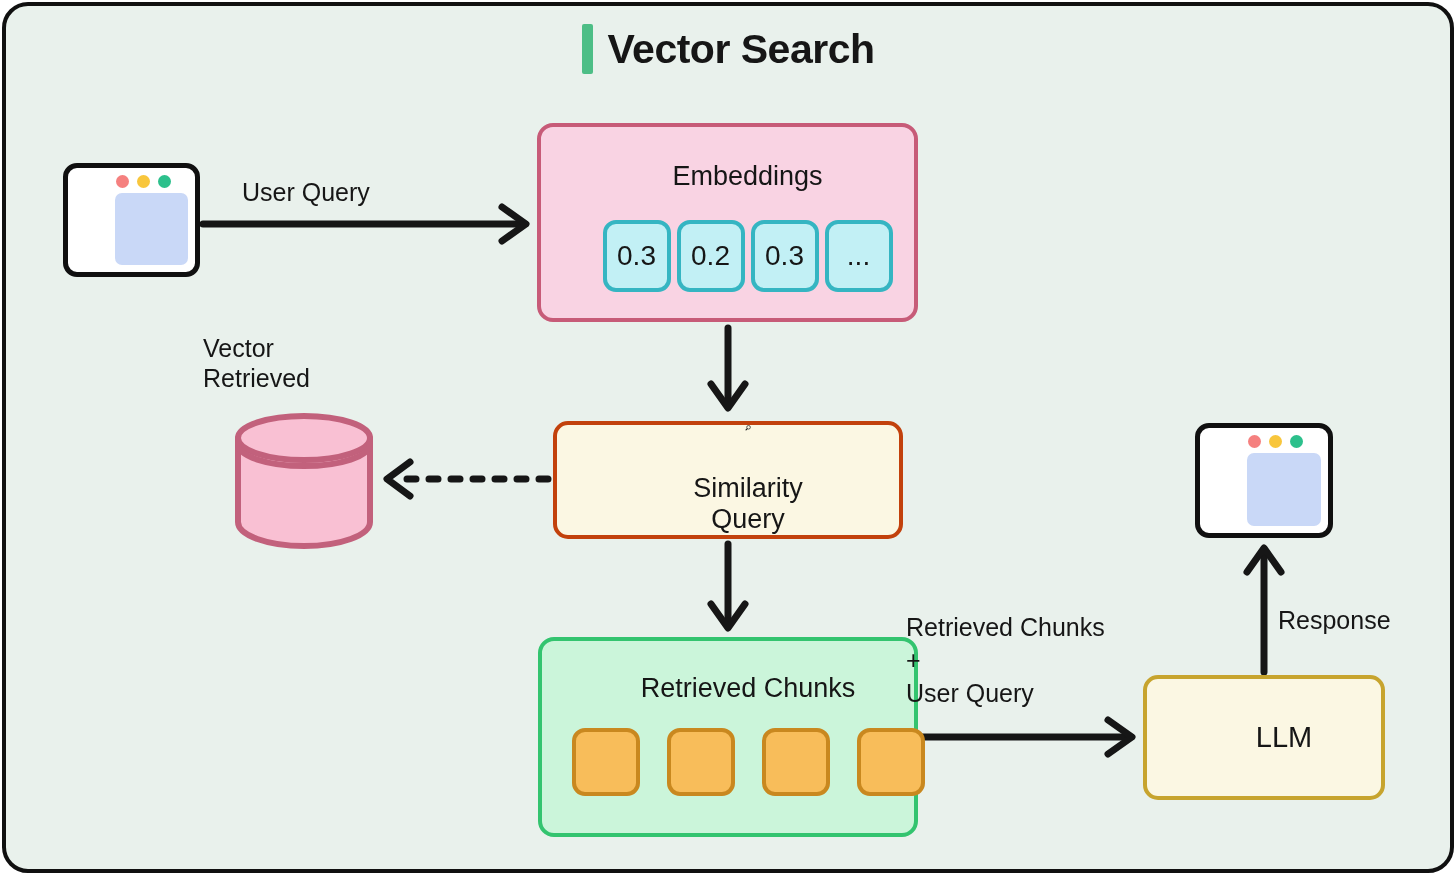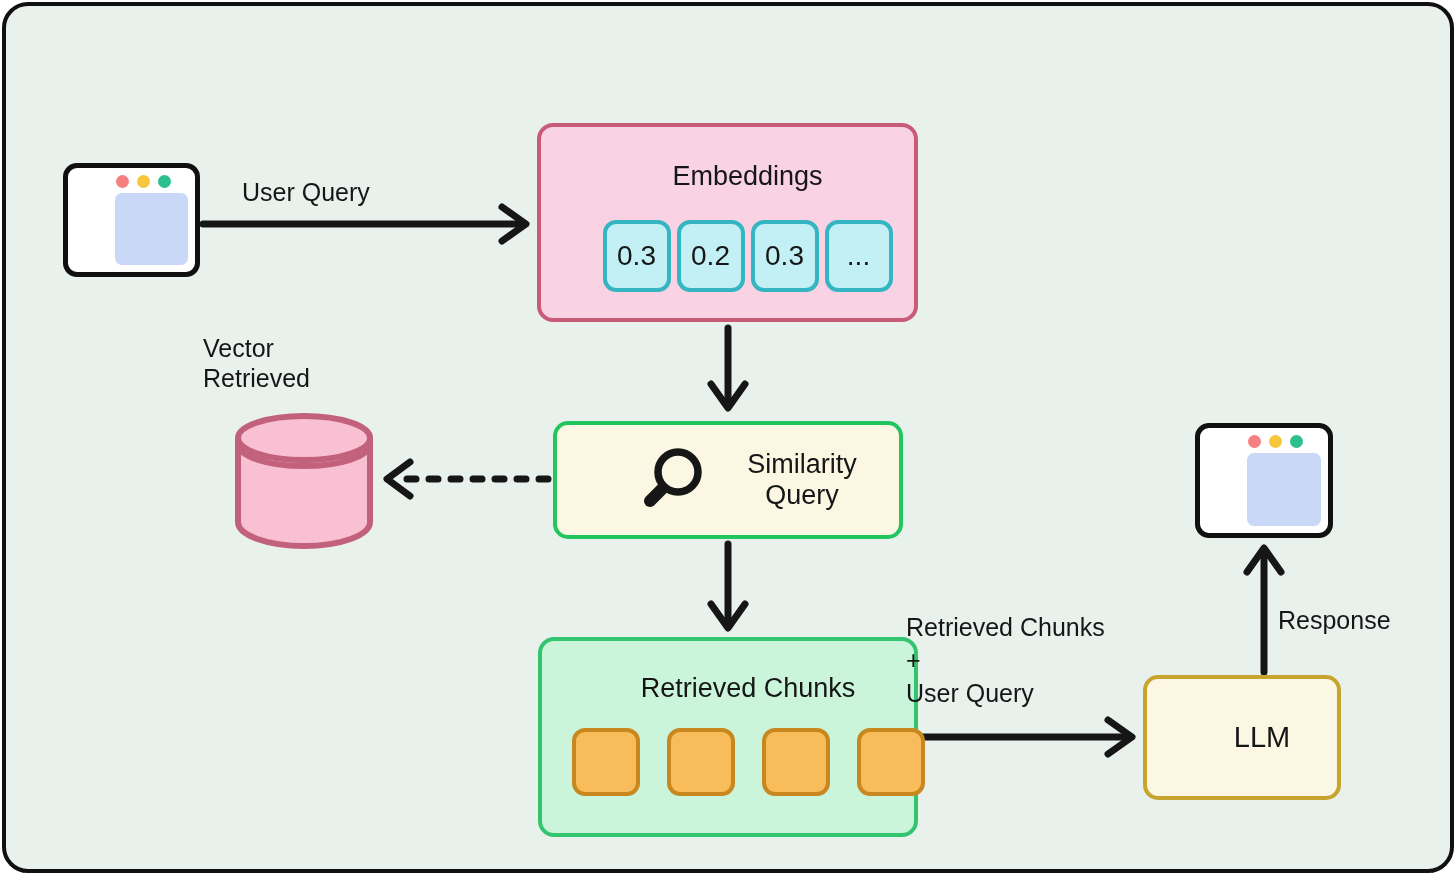--- a/index.html
+++ b/index.html
@@ -33,39 +33,39 @@
   .chip-row{display:flex;gap:6px;margin-top:28px;}
   .chip{
     width:68px;height:72px;box-sizing:border-box;
     background:#c2f0f5;border:4px solid #35b5c2;border-radius:13px;
     display:flex;align-items:center;justify-content:center;
     font-size:28px;font-weight:400;
   }
 
   .simsearch{
     left:553px;top:421px;width:350px;height:118px;
-    background:#fbf7e3;border:4px solid #22c55e;border-radius:15px;
-    display:flex;align-items:center;justify-content:center;gap:42px;
+    background:#fbf7e3;border:4px solid #c2410c;border-radius:15px;
+    display:flex;align-items:center;justify-content:center;gap:42px;flex-direction:column;
   }
   .two-line{font-size:27px;font-weight:500;text-align:center;line-height:31px;}
 
   .chunksbox{
     left:538px;top:637px;width:380px;height:200px;
     background:#cbf5da;border:4px solid #33c46f;border-radius:16px;
     display:flex;flex-direction:column;align-items:center;
   }
   .chunksbox .node-title{margin-top:32px;}
   .square-row{display:flex;gap:27px;margin-top:24px;}
   .chunk-square{
     width:68px;height:68px;box-sizing:border-box;
     background:#f8bd5a;border:4px solid #c9881f;border-radius:13px;
   }
 
   .llm{
-    left:1143px;top:675px;width:198px;height:125px;
+    left:1143px;top:675px;width:242px;height:125px;
     background:#fbf7e3;border:4px solid #c7a42e;border-radius:15px;
     display:flex;align-items:center;justify-content:center;
     font-size:29px;font-weight:500;
   }
 
   
   .browser{
     background:#ffffff;border:5px solid #101010;border-radius:14px;
     box-sizing:border-box;display:flex;flex-direction:column;
   }
@@ -89,20 +89,24 @@
 
   .arrows{position:absolute;inset:0;pointer-events:none;}
   .cyl{position:absolute;left:235px;top:410px;}
 </style>
 </head>
 <body>
 
 <div class="frame"></div>
 <div class="stage">
 
+  <div class="title-wrap">
+    <div class="title-bar"></div>
+    <div class="title-text">Vector Search</div>
+  </div>
 
   <svg class="arrows" width="1456" height="875" viewBox="0 0 1456 875">
     <g stroke="#161616" stroke-width="7" fill="none" stroke-linecap="round" stroke-linejoin="round">
 
       <g>
         <line x1="203" y1="224" x2="522" y2="224"></line>
         <polyline points="502,207 526,224 502,241"></polyline>
       </g>
 
       <g>

